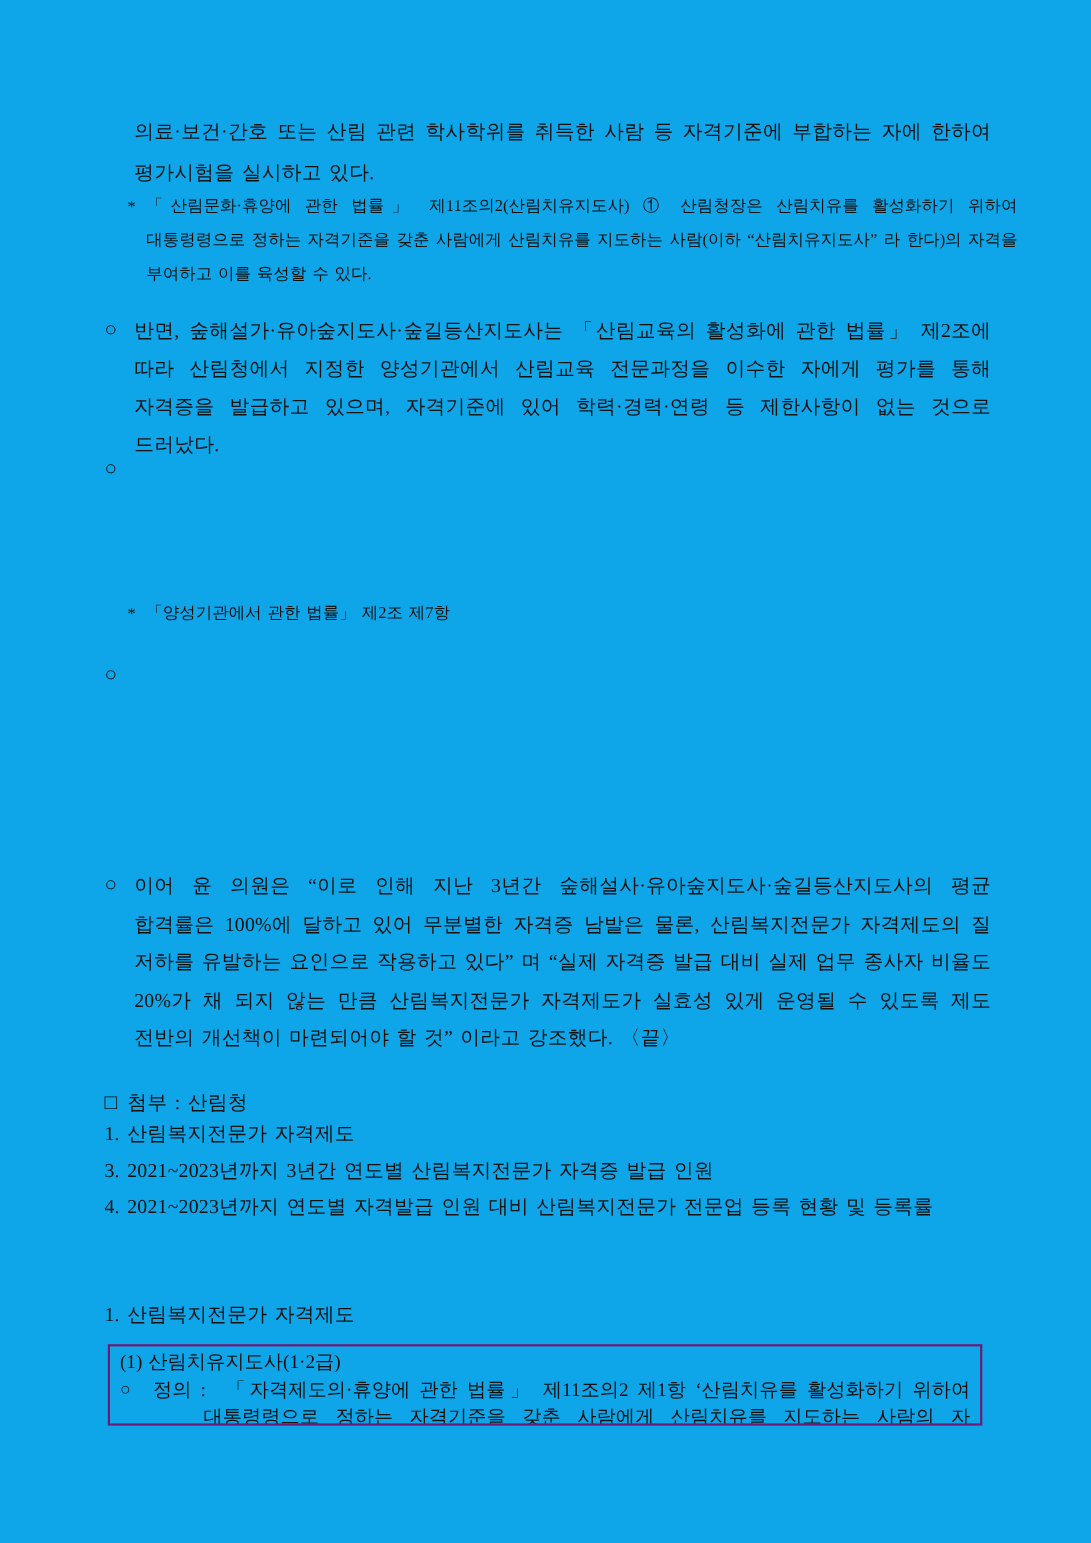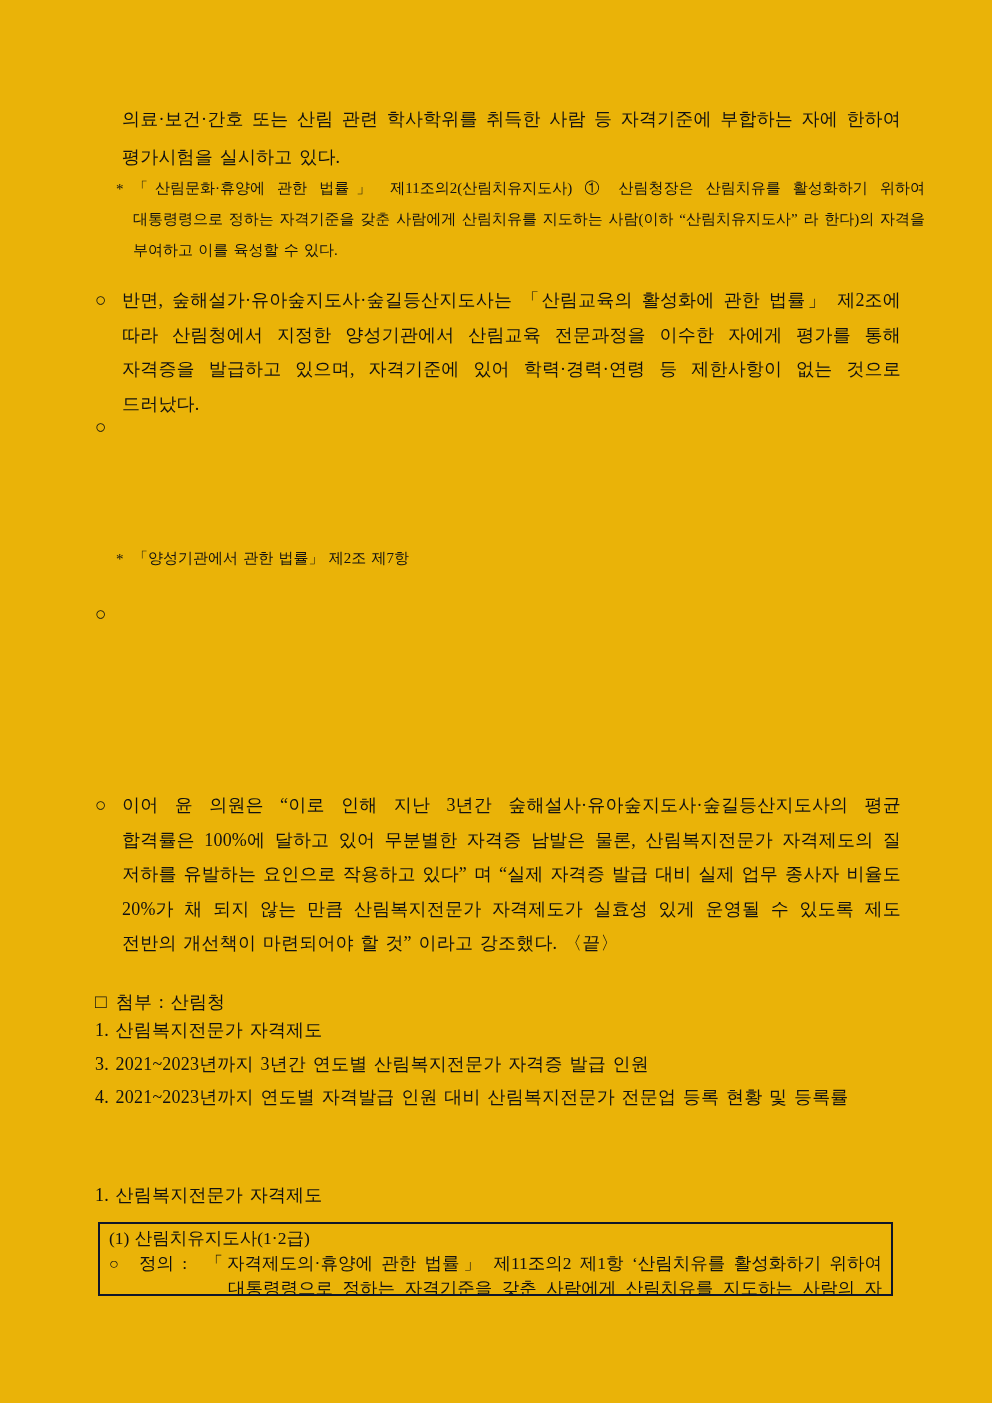--- a/index.html
+++ b/index.html
@@ -1,21 +1,21 @@
 <!DOCTYPE html>
 <html lang="ko"><head>
 <meta charset="utf-8">
 <title>문서</title>
 <style>
   html, body { margin: 0; padding: 0; background: #ffffff; }
   .page {
     position: relative;
     width: 992px;
     height: 1403px;
-    background: #eab308;
+    background: #0ea5e9;
     overflow: hidden;
     font-family: "Liberation Serif", "DejaVu Serif", serif;
     color: #111111;
   }
   
   .jtext {
     font-size: 18px;
     line-height: 34.5px;
     text-align: justify;
     text-align-last: left;
@@ -55,38 +55,38 @@
   .attach-header .sq-bullet { font-size: 19px; margin-right: 9px; }
   .attach-list { left: 95px; top: 1014px; width: 806px; }
   .attach-item { font-size: 18px; line-height: 33.5px; word-break: keep-all; word-spacing: 2px; letter-spacing: 0.2px; }
 
   .section-heading { left: 95px; top: 1178px; width: 806px; line-height: 34px; }
 
   .def-box {
     left: 98px; top: 1222px;
     width: 795px; height: 74px;
     box-sizing: border-box;
-    border: 2px solid #0f172a;
+    border: 2px solid #701a75;
     overflow: hidden;
     padding: 2px 9px 0 9px;
     font-size: 17.5px;
     line-height: 25px;
     word-break: keep-all;
   }
   .box-title { word-spacing: 1px; }
   .box-def {
     position: relative;
     padding-left: 30px;
     text-align: justify;
     text-align-last: justify;
   }
   .box-def .bullet { position: absolute; left: 0; top: 0; font-size: 16px; }
   .box-def .def-label { margin-right: 10px; }
   .box-def-cont {
-    margin-left: 119px;
+    margin-left: 76px;
     text-align: justify;
     text-align-last: justify;
     text-decoration: underline;
   }
 </style>
 </head>
 <body>
 
 <div class="page">
 

